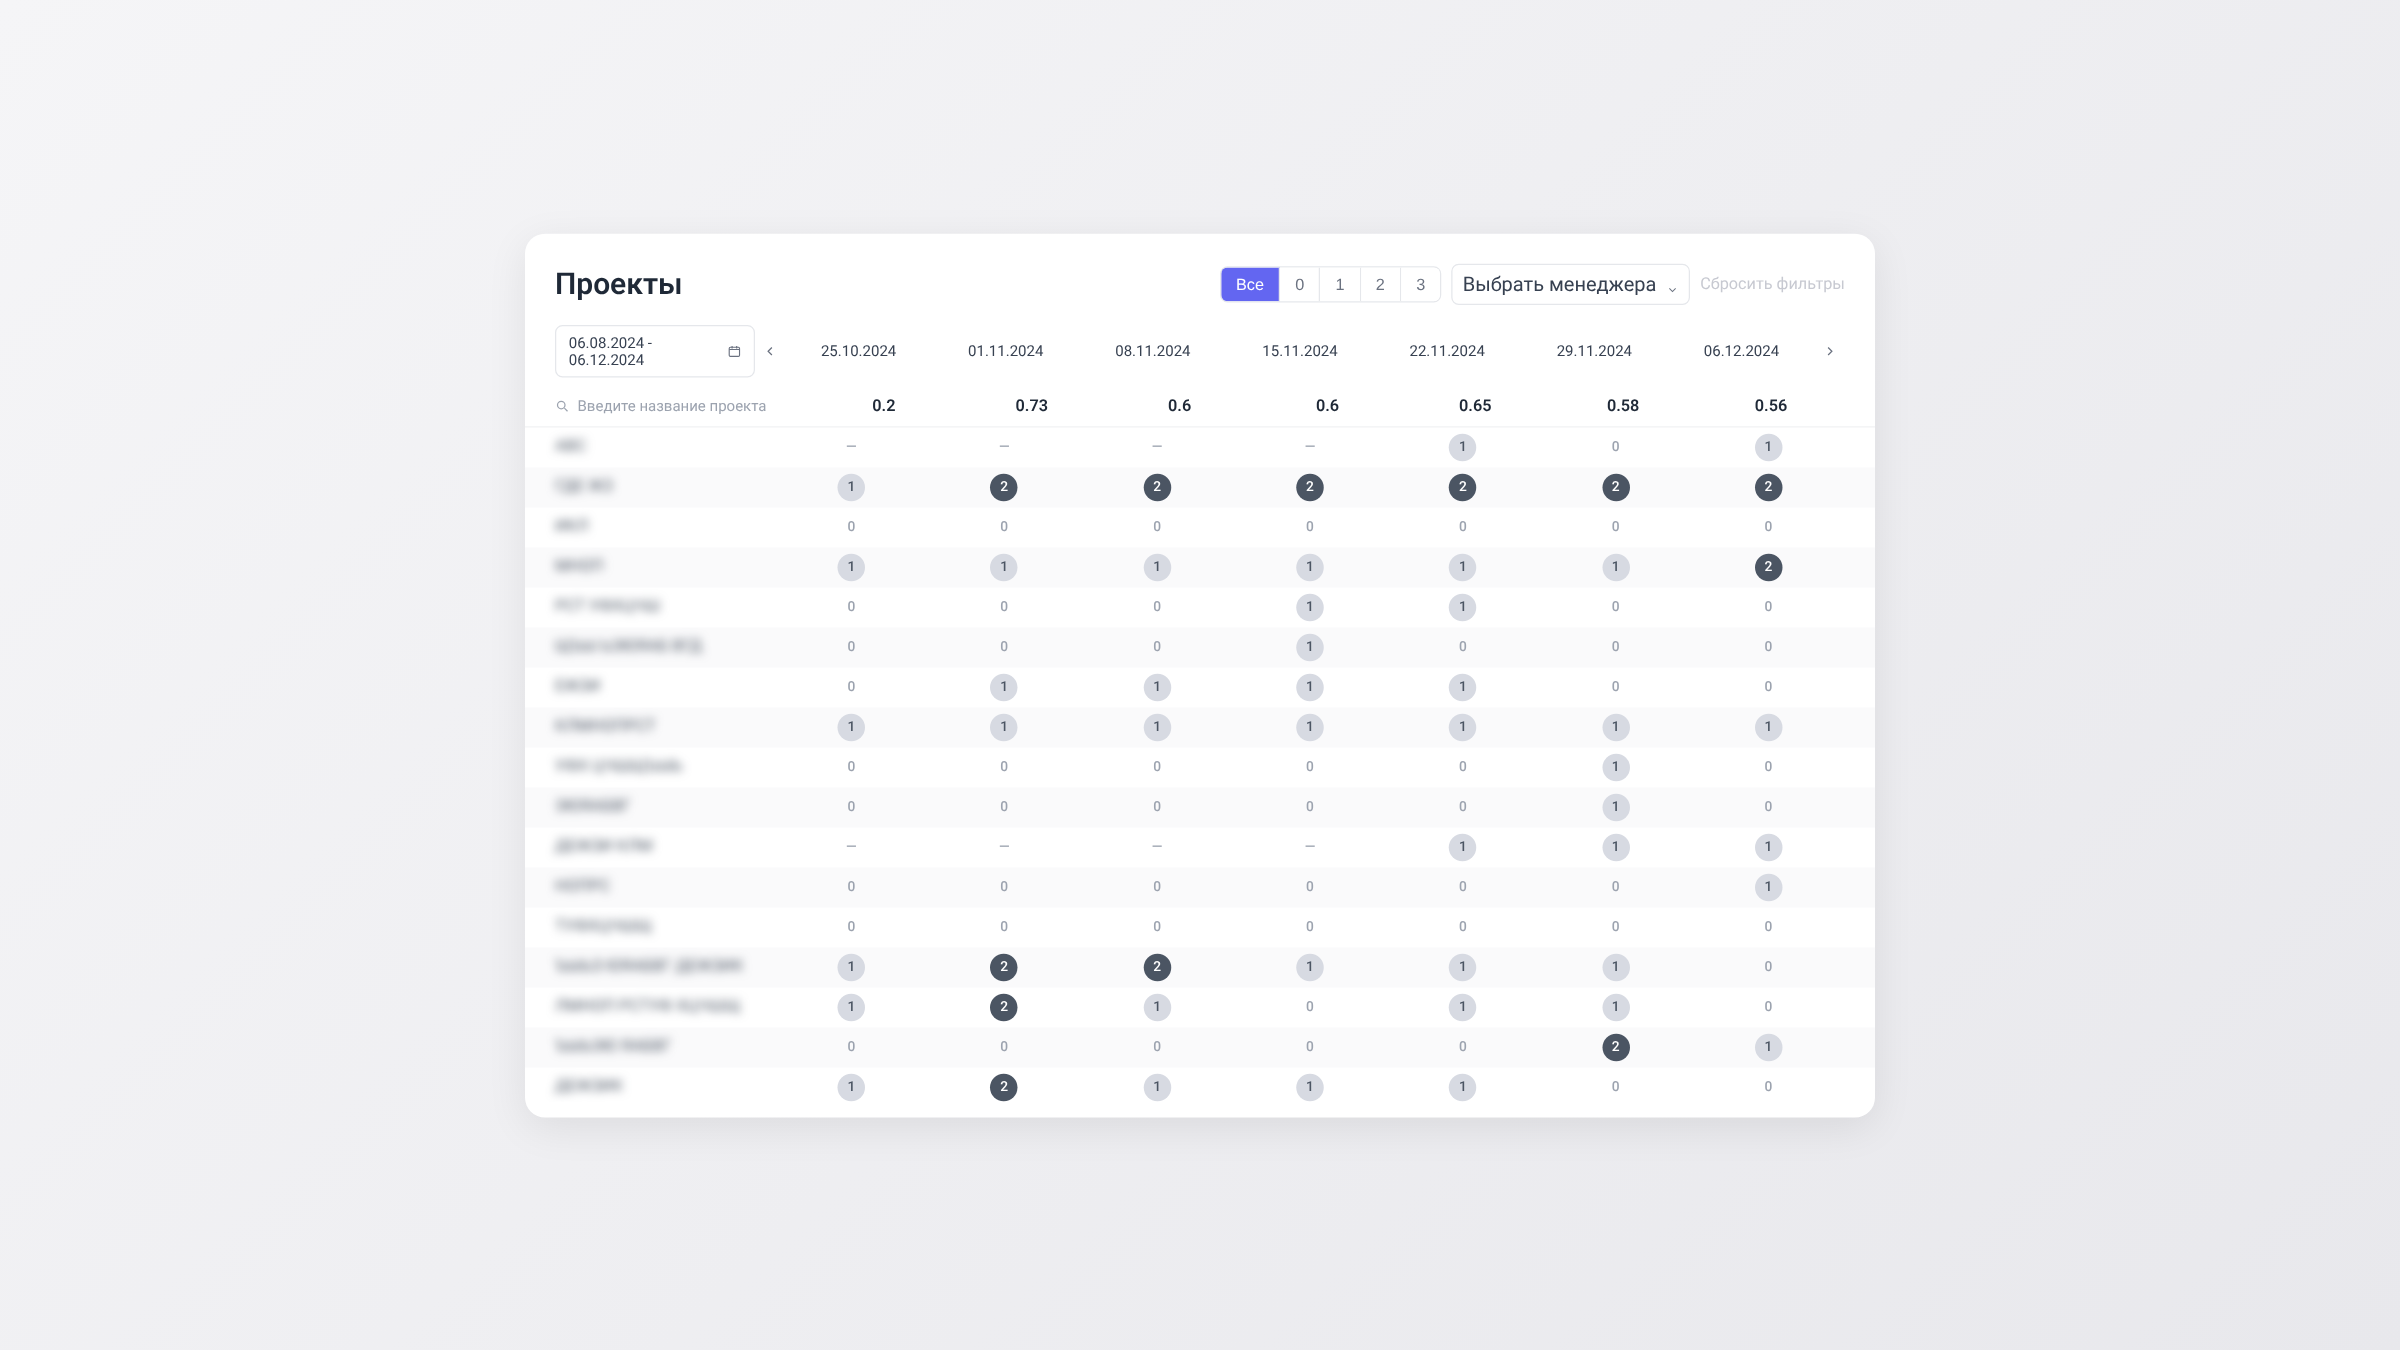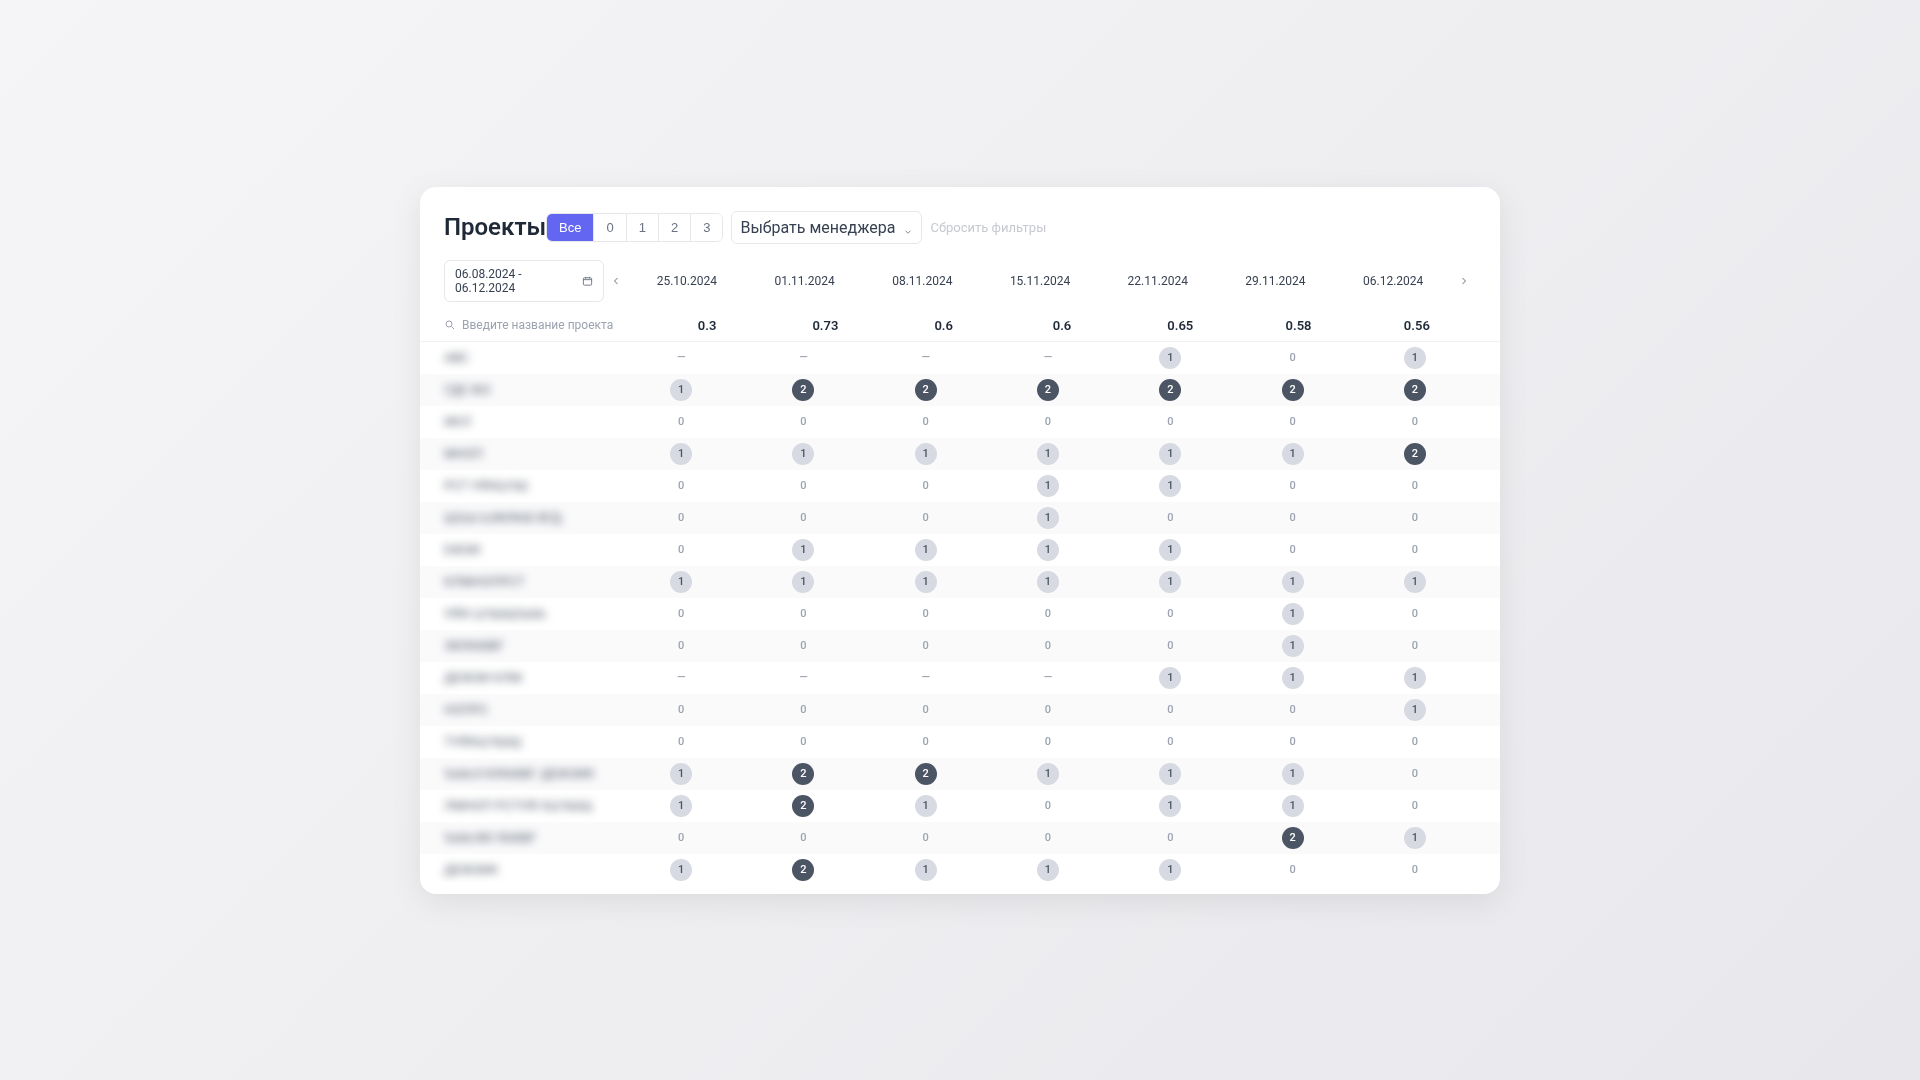--- a/index.html
+++ b/index.html
@@ -16,21 +16,21 @@
   background: #fff;
   border-radius: 16px;
   box-shadow: 0 8px 32px rgba(0,0,0,0.08);
   width: 1080px;
   padding: 24px 0 12px 0;
   overflow: hidden;
 }
 .header {
   display: flex;
   align-items: center;
-  justify-content: flex-start;
+  justify-content: space-between;
   padding: 0 24px 16px 24px;
 }
 .title {
   font-size: 24px;
   font-weight: 600;
   color: #1f2937;
 }
 .header-right {
   display: flex;
   align-items: center;
@@ -241,21 +241,21 @@
     <div class="search-box">
       <span class="search-icon">
         <svg viewBox="0 0 24 24" stroke-width="2">
             <circle cx="10" cy="10" r="6"></circle>
             <path d="M20 20l-5-5"></path>
           </svg>
       </span>
       <span>Введите название проекта</span>
     </div>
     <div class="avg-cols" id="avg-cols">
-        <div class="avg-col">0.3</div>
+        <div class="avg-col">0.2</div>
         <div class="avg-col">0.73</div>
         <div class="avg-col">0.6</div>
         <div class="avg-col">0.6</div>
         <div class="avg-col">0.65</div>
         <div class="avg-col">0.58</div>
         <div class="avg-col">0.56</div>
       </div>
   </div>
 
   <div class="table-body" id="table-body">

